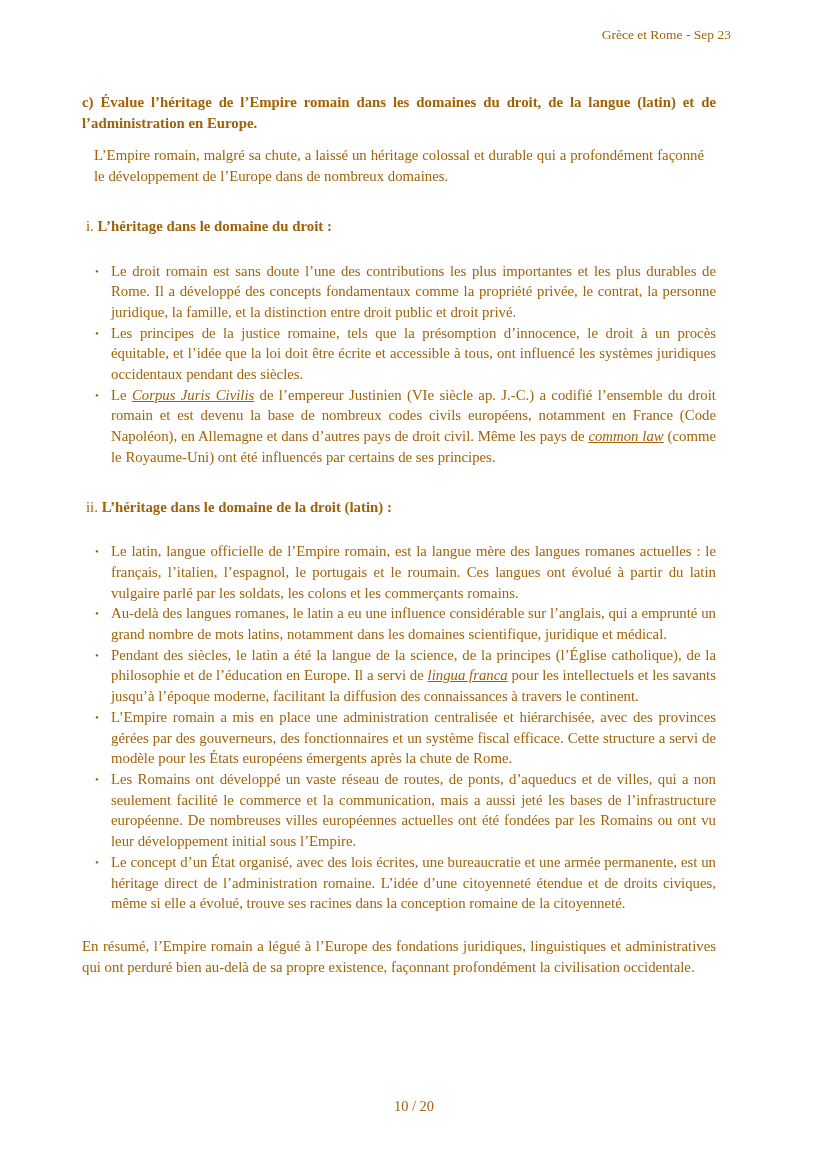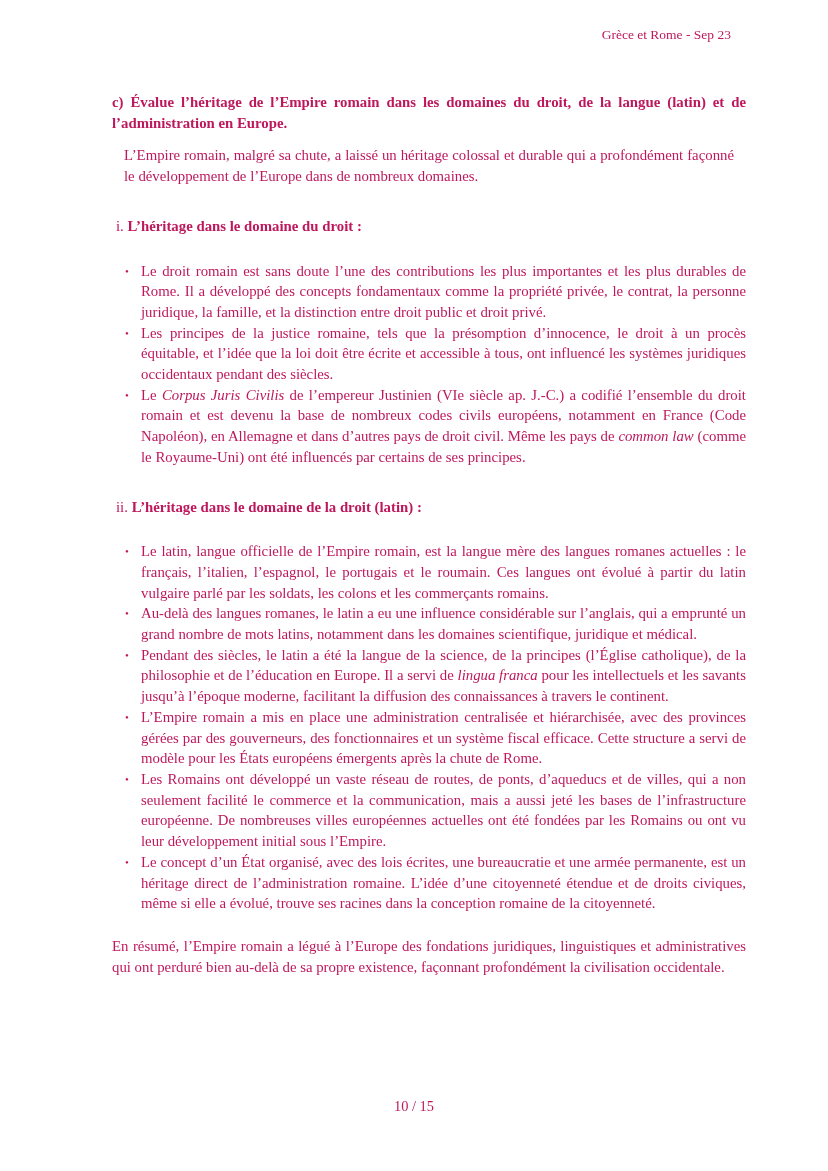--- a/index.html
+++ b/index.html
@@ -3,53 +3,53 @@
 <meta charset="utf-8">
 <style>
   * { box-sizing: border-box; }
   html, body { margin: 0; padding: 0; background: #ffffff; }
   .page {
     position: relative;
     width: 828px;
     height: 1171px;
     background: #ffffff;
     font-family: "Liberation Serif", "DejaVu Serif", serif;
-    color: #be185d;
+    color: #a16207;
     overflow: hidden;
   }
   .header {
     position: absolute;
     top: 27px;
     right: 97px;
     font-size: 13.5px;
     line-height: 16px;
   }
   .content {
     position: absolute;
     top: 92px;
-    left: 112px;
+    left: 82px;
     width: 634px;
     font-size: 14.8px;
     line-height: 20.7px;
     text-align: justify;
   }
   .title { margin: 0; font-weight: bold; }
   .intro { margin: 12px; }
   .section-heading { margin: 29px 0 24px 4px; }
   .section-heading .h-text { font-weight: bold; }
   .bullets { list-style: none; margin: 0; padding: 0 0 0 13px; }
   .bullets li { position: relative; padding-left: 16px; }
   .bullets li .bullet-marker {
     position: absolute;
     left: 0;
     top: 0;
     font-size: 11px;
     line-height: 20.7px;
   }
-  .bullets li i { font-style: italic; }
+  .bullets li i { font-style: italic; text-decoration: underline; }
   .conclusion { margin: 22px 0 16px 0; }
   .footer {
     position: absolute;
     top: 1098px;
     left: 0;
     width: 100%;
     text-align: center;
     font-size: 14.4px;
   }
 </style>
@@ -77,14 +77,14 @@
         </ul>
         <ul class="bullets">
           <li><span class="bullet-marker">•</span><span>L’Empire romain a mis en place une administration centralisée et hiérarchisée, avec des provinces gérées par des gouverneurs, des fonctionnaires et un système fiscal efficace. Cette structure a servi de modèle pour les États européens émergents après la chute de Rome.</span></li>
           <li><span class="bullet-marker">•</span><span>Les Romains ont développé un vaste réseau de routes, de ponts, d’aqueducs et de villes, qui a non seulement facilité le commerce et la communication, mais a aussi jeté les bases de l’infrastructure européenne. De nombreuses villes européennes actuelles ont été fondées par les Romains ou ont vu leur développement initial sous l’Empire.</span></li>
           <li><span class="bullet-marker">•</span><span>Le concept d’un État organisé, avec des lois écrites, une bureaucratie et une armée permanente, est un héritage direct de l’administration romaine. L’idée d’une citoyenneté étendue et de droits civiques, même si elle a évolué, trouve ses racines dans la conception romaine de la citoyenneté.</span></li>
         </ul>
       </div>
     <p class="conclusion">En résumé, l’Empire romain a légué à l’Europe des fondations juridiques, linguistiques et administratives qui ont perduré bien au-delà de sa propre existence, façonnant profondément la civilisation occidentale.</p>
   </div>
 
-  <div class="footer">10 / 15</div>
+  <div class="footer">10 / 20</div>
 </div>
 
 </body></html>

